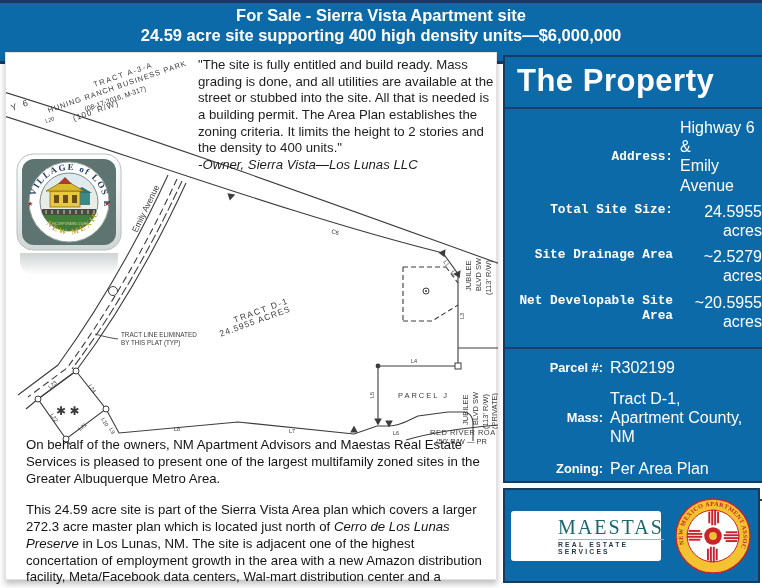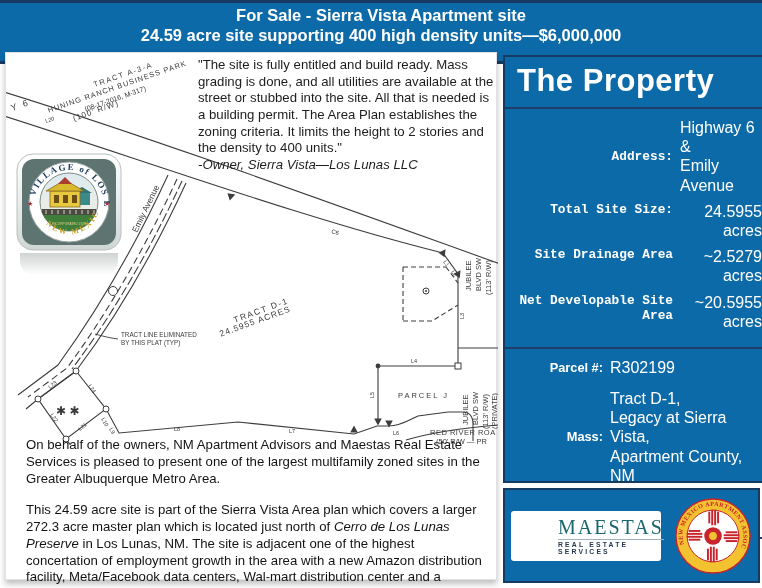--- a/index.html
+++ b/index.html
@@ -259,21 +259,20 @@
 
     <div class="sec sec2">
       <div class="row">
         <div class="lbl">Parcel #:</div>
         <div class="val">R302199</div>
       </div>
       <div class="row">
         <div class="lbl">Mass:</div>
         <div class="val">
           <div>Tract D-1,</div>
-          <div>Legacy at Sierra Vista,</div>
           <div>Apartment County, NM</div>
         </div>
       </div>
       <div class="row">
         <div class="lbl">Zoning:</div>
         <div class="val">Per Area Plan</div>
       </div>
     </div>
 
     <div class="rule"></div>

